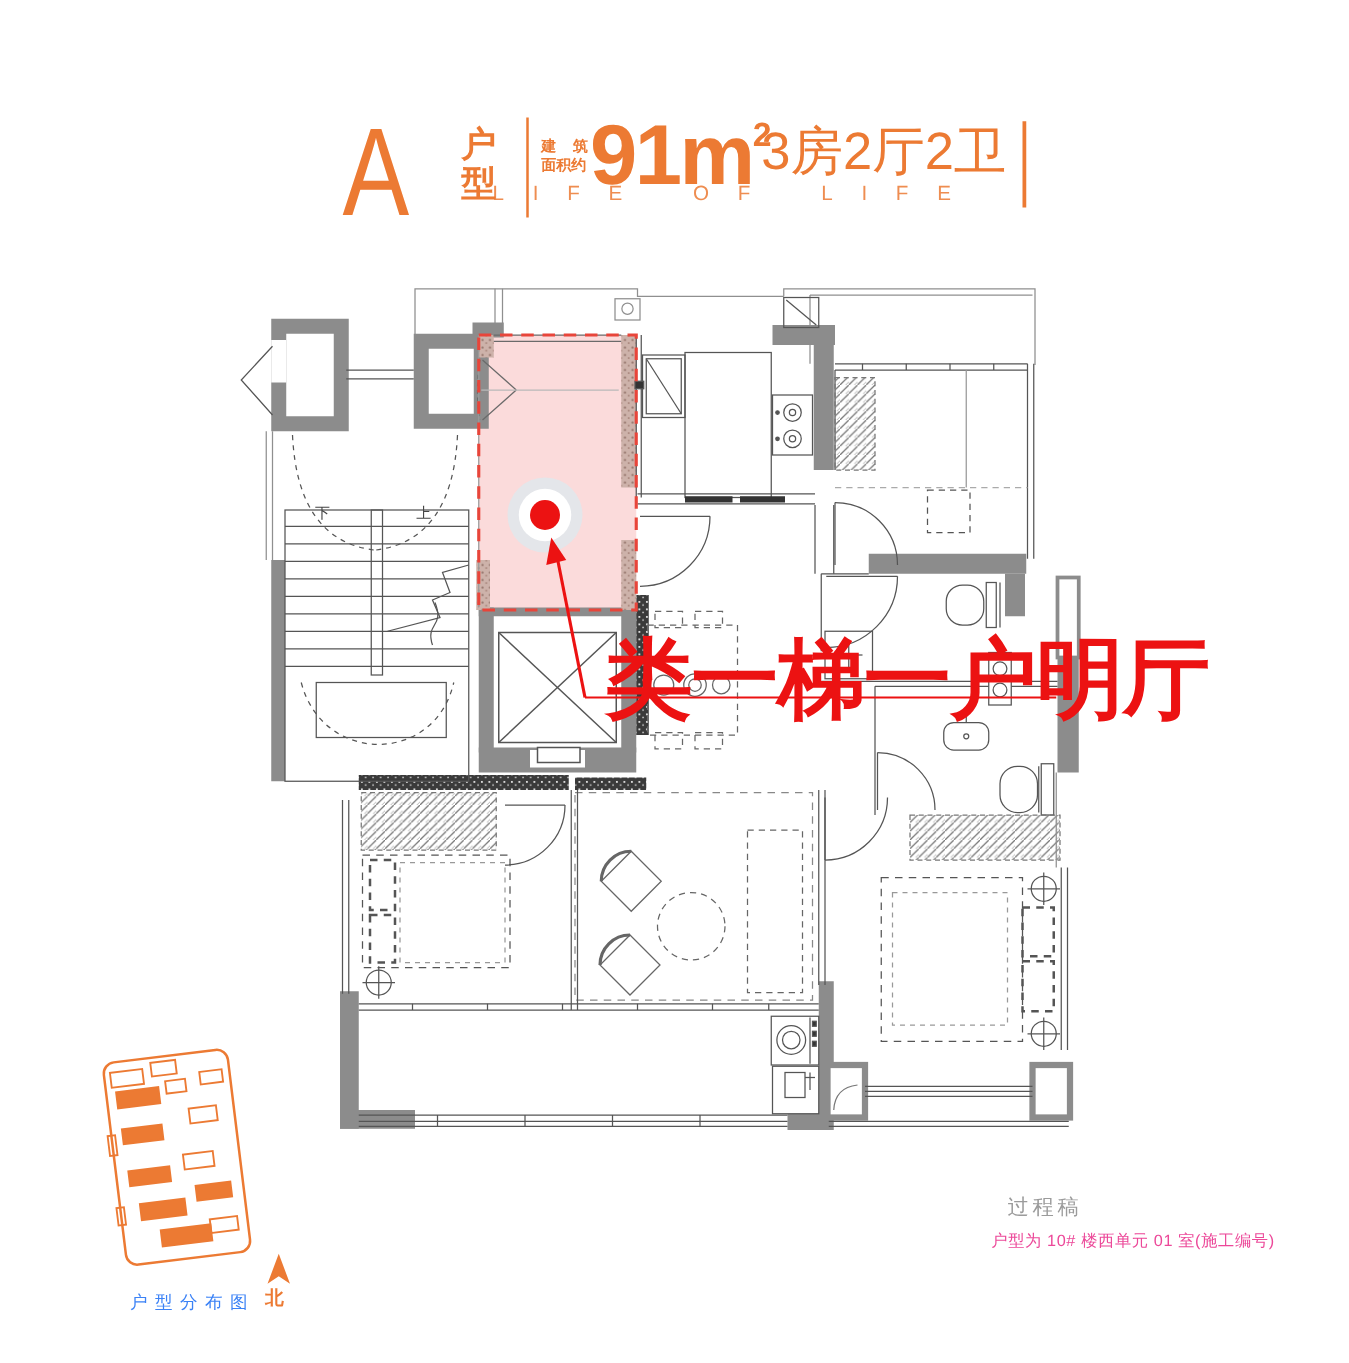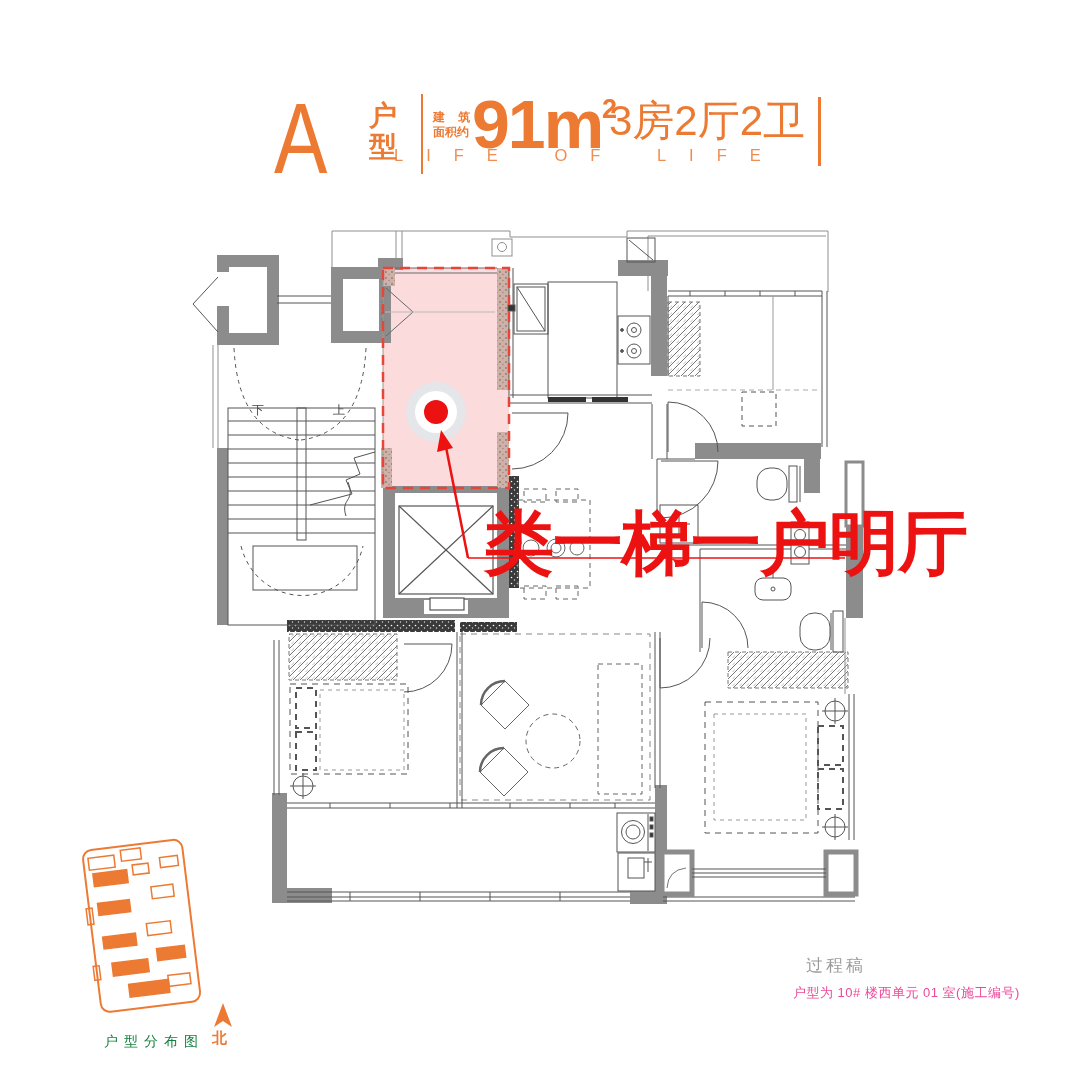--- a/index.html
+++ b/index.html
@@ -22,21 +22,21 @@
   #area-value-wrap sup{font-size:27px;vertical-align:30px;letter-spacing:0;}
   #rooms-text{left:609px;top:100px;color:var(--orange);font-size:42px;line-height:1;font-weight:500;white-space:nowrap;}
   #slogan{left:394px;top:146px;color:var(--orange);opacity:.85;font-size:16.5px;
           letter-spacing:23px;word-spacing:6px;font-weight:500;white-space:nowrap;}
   
   #highlight-text{left:484px;top:497px;color:var(--red);font-size:70px;font-weight:700;
                   letter-spacing:-1px;white-space:nowrap;z-index:4;}
   
   #draft-label{left:806px;top:906px;color:#9b9b9b;font-size:17px;letter-spacing:3px;margin-top:48px;}
   #unit-note{left:793px;top:984px;color:#ec4899;font-size:13px;letter-spacing:.5px;white-space:nowrap;}
-  #sitemap-caption{left:104px;top:1033px;color:#15803d;font-size:14px;letter-spacing:6px;}
+  #sitemap-caption{left:104px;top:1033px;color:#3b82f6;font-size:14px;letter-spacing:6px;}
   #north-label{left:212px;top:1029px;color:var(--orange);font-size:15px;font-weight:600;}
   #plan-svg{left:0;top:0;z-index:1;}
   .txt{z-index:3;}
 </style>
 </head>
 <body>
 
 <div class="abs txt" id="unit-letter">A</div>
 <div class="abs txt" id="unit-label">户型</div>
 <div class="abs vbar txt" id="divider1"></div>

